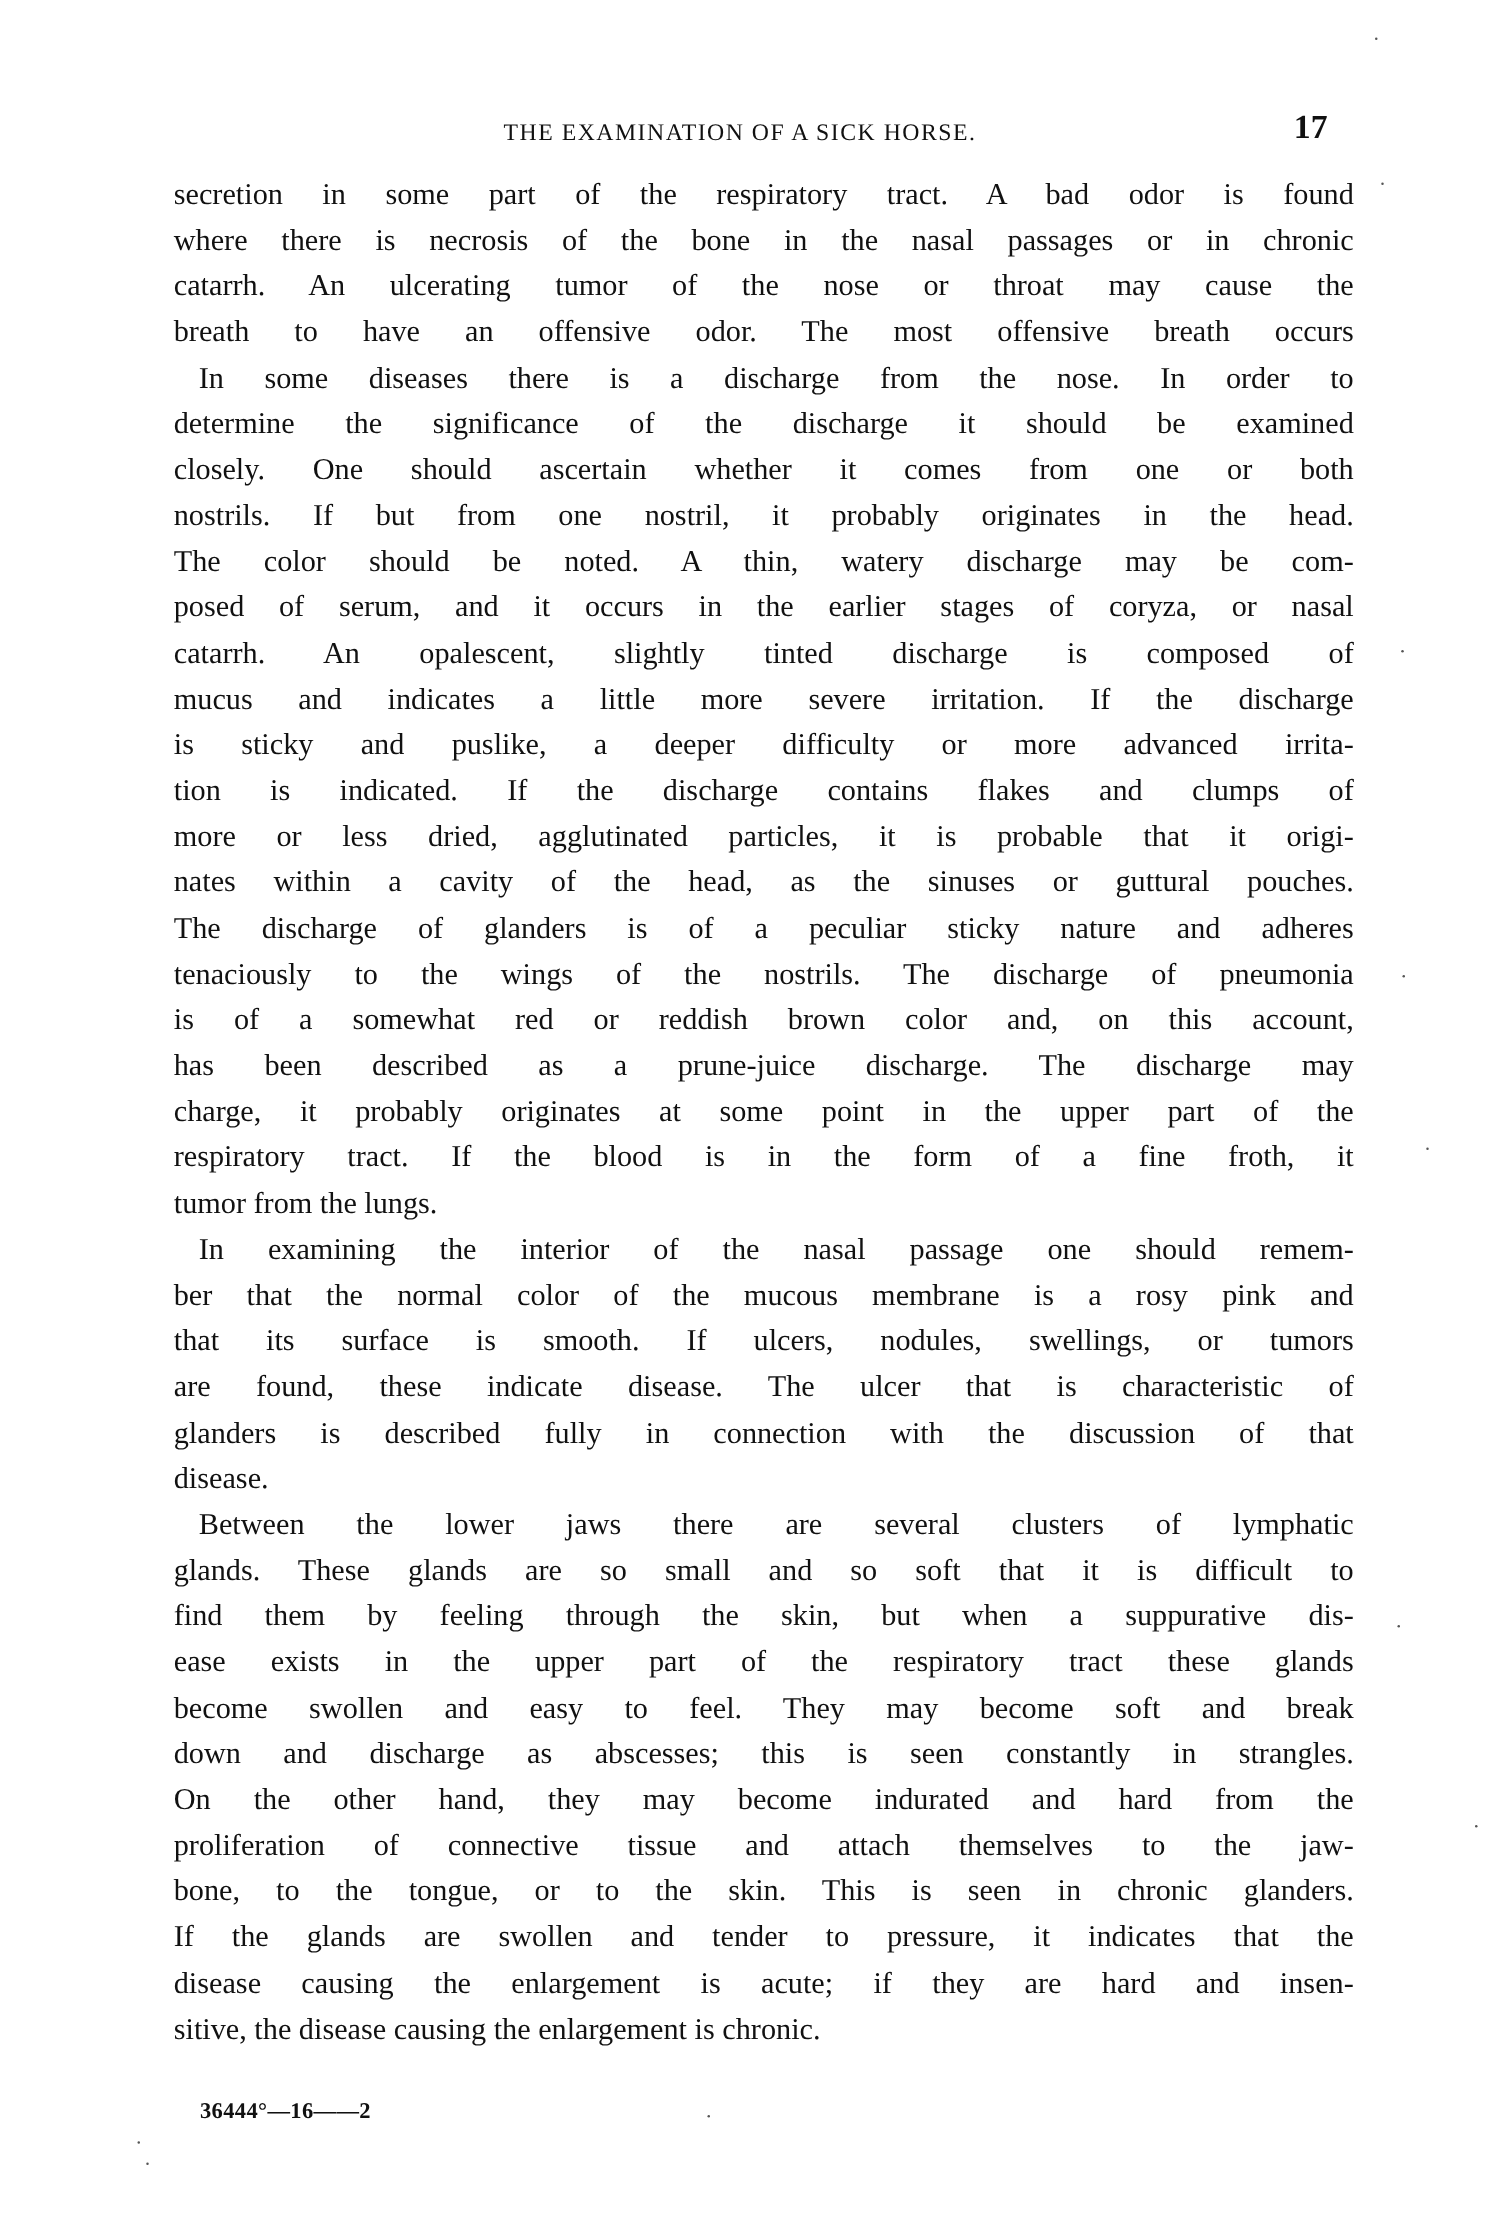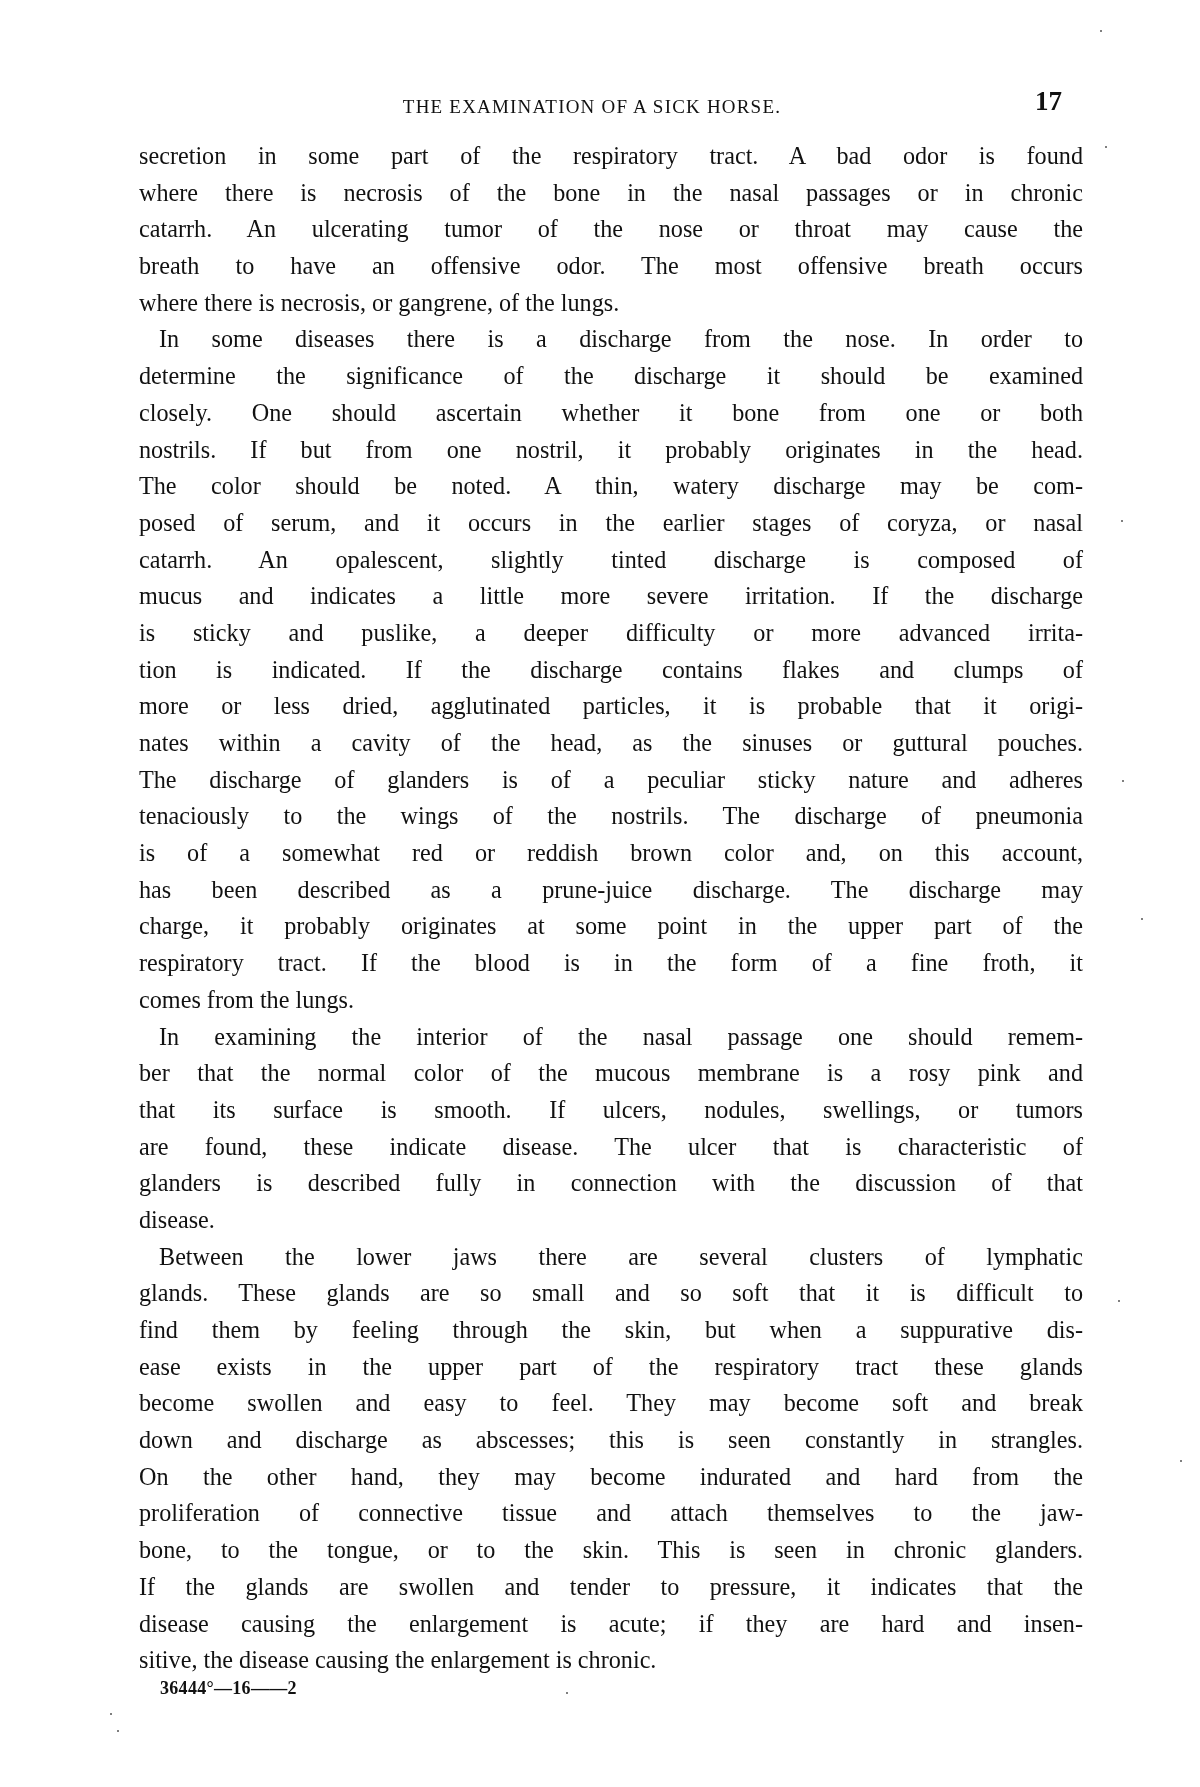--- a/index.html
+++ b/index.html
@@ -94,42 +94,41 @@
     <div class="running-title">THE EXAMINATION OF A SICK HORSE.</div>
     <div class="page-number">17</div>
   </div>
 
   <div class="body-text" id="body-text">
       <div>
         <span class="line">secretion in some part of the respiratory tract.  A bad odor is found</span>
         <span class="line">where there is necrosis of the bone in the nasal passages or in chronic</span>
         <span class="line">catarrh.  An ulcerating tumor of the nose or throat may cause the</span>
         <span class="line">breath to have an offensive odor.  The most offensive breath occurs</span>
-        <span class="line last">where there is necrosis, or gangrene, of the lungs.</span>
       </div>
       <div>
         <span class="line indent">In some diseases there is a discharge from the nose.  In order to</span>
         <span class="line">determine the significance of the discharge it should be examined</span>
-        <span class="line">closely.  One should ascertain whether it bone from one or both</span>
+        <span class="line">closely.  One should ascertain whether it comes from one or both</span>
         <span class="line">nostrils.  If but from one nostril, it probably originates in the head.</span>
         <span class="line">The color should be noted.  A thin, watery discharge may be com-</span>
         <span class="line">posed of serum, and it occurs in the earlier stages of coryza, or nasal</span>
         <span class="line">catarrh.  An opalescent, slightly tinted discharge is composed of</span>
         <span class="line">mucus and indicates a little more severe irritation.  If the discharge</span>
         <span class="line">is sticky and puslike, a deeper difficulty or more advanced irrita-</span>
         <span class="line">tion is indicated.  If the discharge contains flakes and clumps of</span>
         <span class="line">more or less dried, agglutinated particles, it is probable that it origi-</span>
         <span class="line">nates within a cavity of the head, as the sinuses or guttural pouches.</span>
         <span class="line">The discharge of glanders is of a peculiar sticky nature and adheres</span>
         <span class="line">tenaciously to the wings of the nostrils.  The discharge of pneumonia</span>
         <span class="line">is of a somewhat red or reddish brown color and, on this account,</span>
         <span class="line">has been described as a prune-juice discharge.  The discharge may</span>
         <span class="line">charge, it probably originates at some point in the upper part of the</span>
         <span class="line">respiratory tract.  If the blood is in the form of a fine froth, it</span>
-        <span class="line last">comes from the lungs.</span>
+        <span class="line last">tumor from the lungs.</span>
       </div>
       <div>
         <span class="line indent">In examining the interior of the nasal passage one should remem-</span>
         <span class="line">ber that the normal color of the mucous membrane is a rosy pink and</span>
         <span class="line">that its surface is smooth.  If ulcers, nodules, swellings, or tumors</span>
         <span class="line">are found, these indicate disease.  The ulcer that is characteristic of</span>
         <span class="line">glanders is described fully in connection with the discussion of that</span>
         <span class="line last">disease.</span>
       </div>
       <div>

